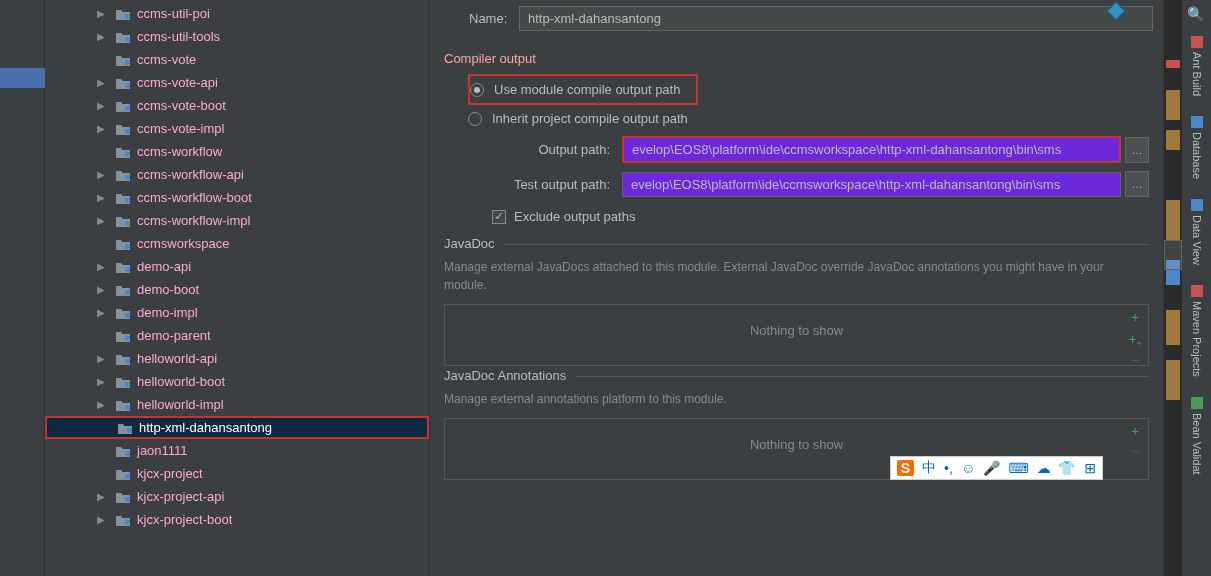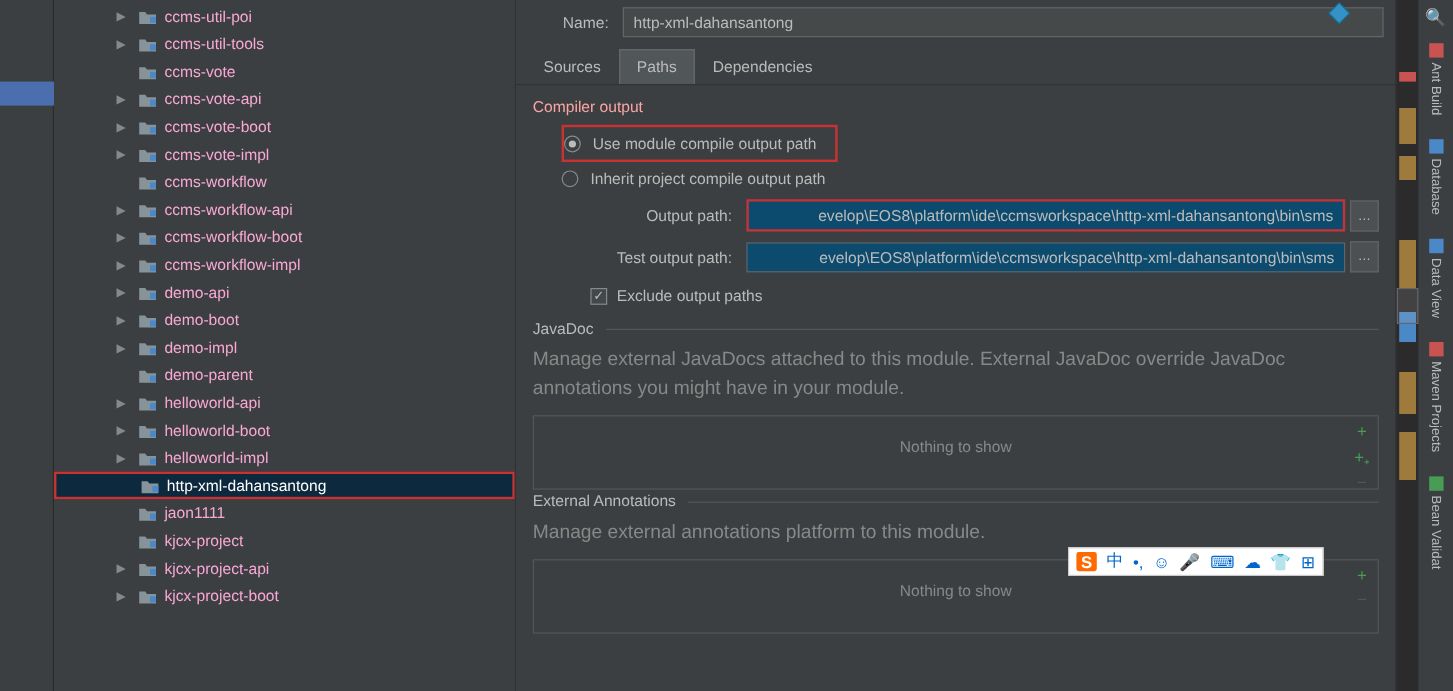--- a/index.html
+++ b/index.html
@@ -32,30 +32,30 @@
 .section { padding: 10px 14px; }
 .section .title { color: #fca5a5; margin-bottom: 8px; }
 .radio-group { padding-left: 24px; }
 .radio-row { display: flex; align-items: center; padding: 6px 0; }
 .radio-row.hl { border: 2px solid #c83232; display: inline-flex; padding-right: 16px; }
 .radio { width: 14px; height: 14px; border-radius: 50%; border: 1px solid #888; margin-right: 10px; display: flex; align-items: center; justify-content: center; }
 .radio.checked::after { content: ""; width: 6px; height: 6px; border-radius: 50%; background: #bbbbbb; }
 
 .path-row { display: flex; align-items: center; padding: 4px 0 4px 48px; }
 .path-row .plabel { width: 130px; text-align: right; color: #bbbbbb; padding-right: 12px; }
-.path-row .pinput { flex: 1; background: #0c4a6e; border: 1px solid #646464; color: #bbbbbb; padding: 4px 8px; font-size: 13px; position: relative; text-align: right; }
+.path-row .pinput { flex: 1; background: #6d28d9; border: 1px solid #646464; color: #bbbbbb; padding: 4px 8px; font-size: 13px; position: relative; }
 .path-row .pinput.hl { border: 2px solid #c83232; }
 .path-row .browse { width: 24px; height: 26px; background: #4c5052; border: 1px solid #646464; color: #bbb; margin-left: 4px; display:flex; align-items:center; justify-content:center; font-size:11px; }
 
 .check-row { display: flex; align-items: center; padding: 8px 0 0 48px; }
 .checkbox { width: 14px; height: 14px; border: 1px solid #888; background: #43494a; margin-right: 8px; display: flex; align-items: center; justify-content: center; color: #bbb; font-size: 11px; }
 
 .fieldset { border-top: 1px solid #555; margin: 10px 14px 0 14px; padding-top: 0; position: relative; }
 .fieldset .legend { position: relative; top: -9px; background: #3c3f41; padding-right: 10px; color: #bbbbbb; display: inline-block; }
-.fieldset .desc { color: #888; font-size: 16px; line-height: 1.5; margin-top: -2px; }
+.fieldset .desc { color: #888; font-size: 12px; line-height: 1.5; margin-top: -2px; }
 .nothing-box { border: 1px solid #555; margin-top: 10px; padding: 18px; text-align: center; color: #888; position: relative; min-height: 62px; }
 .box-btns { position: absolute; right: 4px; top: 4px; display: flex; flex-direction: column; gap: 4px; }
 .box-btns span { color: #555; font-size: 14px; width: 18px; text-align: center; }
 .box-btns .plus { color: #499c54; }
 
 .ime-bar { position: absolute; top: 456px; right: 60px; background: #fff; border: 1px solid #ccc; display: flex; align-items: center; padding: 2px 6px; gap: 8px; font-size: 14px; }
 .ime-bar .s-icon { background: #ff6a00; color: #fff; font-weight: bold; padding: 0 4px; border-radius: 2px; }
 .ime-bar span { color: #0066cc; }
 
 .watermark { position: absolute; bottom: 8px; right: 58px; color: #ddd; font-size: 13px; }
@@ -173,20 +173,30 @@
     <span class="arrow ">▶</span>
     <span class="ficon">
           <svg viewBox="0 0 16 14">
             <path fill="#87939a" d="M1 3 h5 l1.5 2 H15 v8 H1 Z"></path>
             <rect x="10" y="7" width="5" height="5" fill="#4a88c7"></rect>
           </svg>
         </span>
     <span class="label">ccms-workflow-impl</span>
       </div>
       <div class="tree-item">
+    <span class="arrow none">▶</span>
+    <span class="ficon">
+          <svg viewBox="0 0 16 14">
+            <path fill="#87939a" d="M1 3 h5 l1.5 2 H15 v8 H1 Z"></path>
+            <rect x="10" y="7" width="5" height="5" fill="#4a88c7"></rect>
+          </svg>
+        </span>
+    <span class="label">ccmsworkspace</span>
+      </div>
+      <div class="tree-item">
     <span class="arrow ">▶</span>
     <span class="ficon">
           <svg viewBox="0 0 16 14">
             <path fill="#87939a" d="M1 3 h5 l1.5 2 H15 v8 H1 Z"></path>
             <rect x="10" y="7" width="5" height="5" fill="#4a88c7"></rect>
           </svg>
         </span>
     <span class="label">demo-api</span>
       </div>
       <div class="tree-item">
@@ -300,25 +310,20 @@
     <span class="label">kjcx-project-boot</span>
       </div>
     </div>
 
   <div class="main-panel">
     <div class="name-row">
       <span class="lbl">Name:</span>
       <input type="text" value="http-xml-dahansantong" style="">
     </div>
 
-    <div class="tabs">
-      <div class="tab">Sources</div>
-      <div class="tab active">Paths</div>
-      <div class="tab">Dependencies</div>
-    </div>
 
     <div class="section">
       <div class="title">Compiler output</div>
       <div class="radio-group">
         <div class="radio-row hl">
           <div class="radio checked"></div>
           <span>Use module compile output path</span>
         </div>
         <div class="radio-row">
           <div class="radio"></div>
@@ -349,21 +354,21 @@
         <span>Nothing to show</span>
         <div class="box-btns">
           <span class="plus">+</span>
           <span style="color:#499c54">+₊</span>
           <span>−</span>
         </div>
       </div>
     </div>
 
     <div class="fieldset">
-      <span class="legend">External Annotations</span>
+      <span class="legend">JavaDoc Annotations</span>
       <div class="desc">Manage external annotations platform to this module.</div>
       <div class="nothing-box">
         <span>Nothing to show</span>
         <div class="box-btns">
           <span class="plus">+</span>
           <span>−</span>
         </div>
       </div>
     </div>
 

